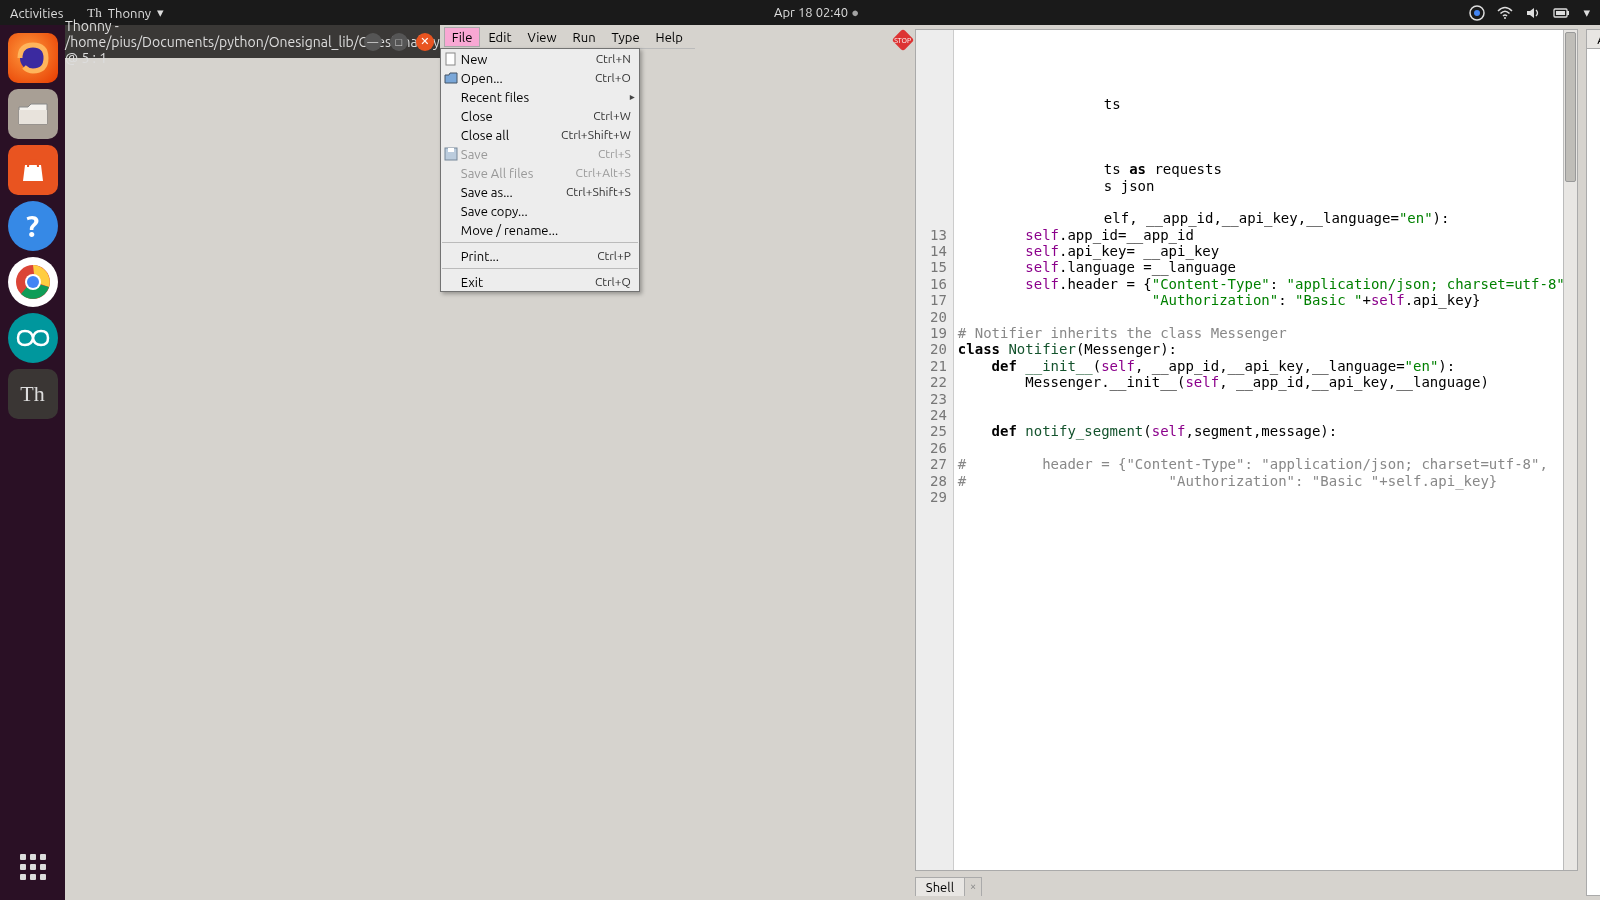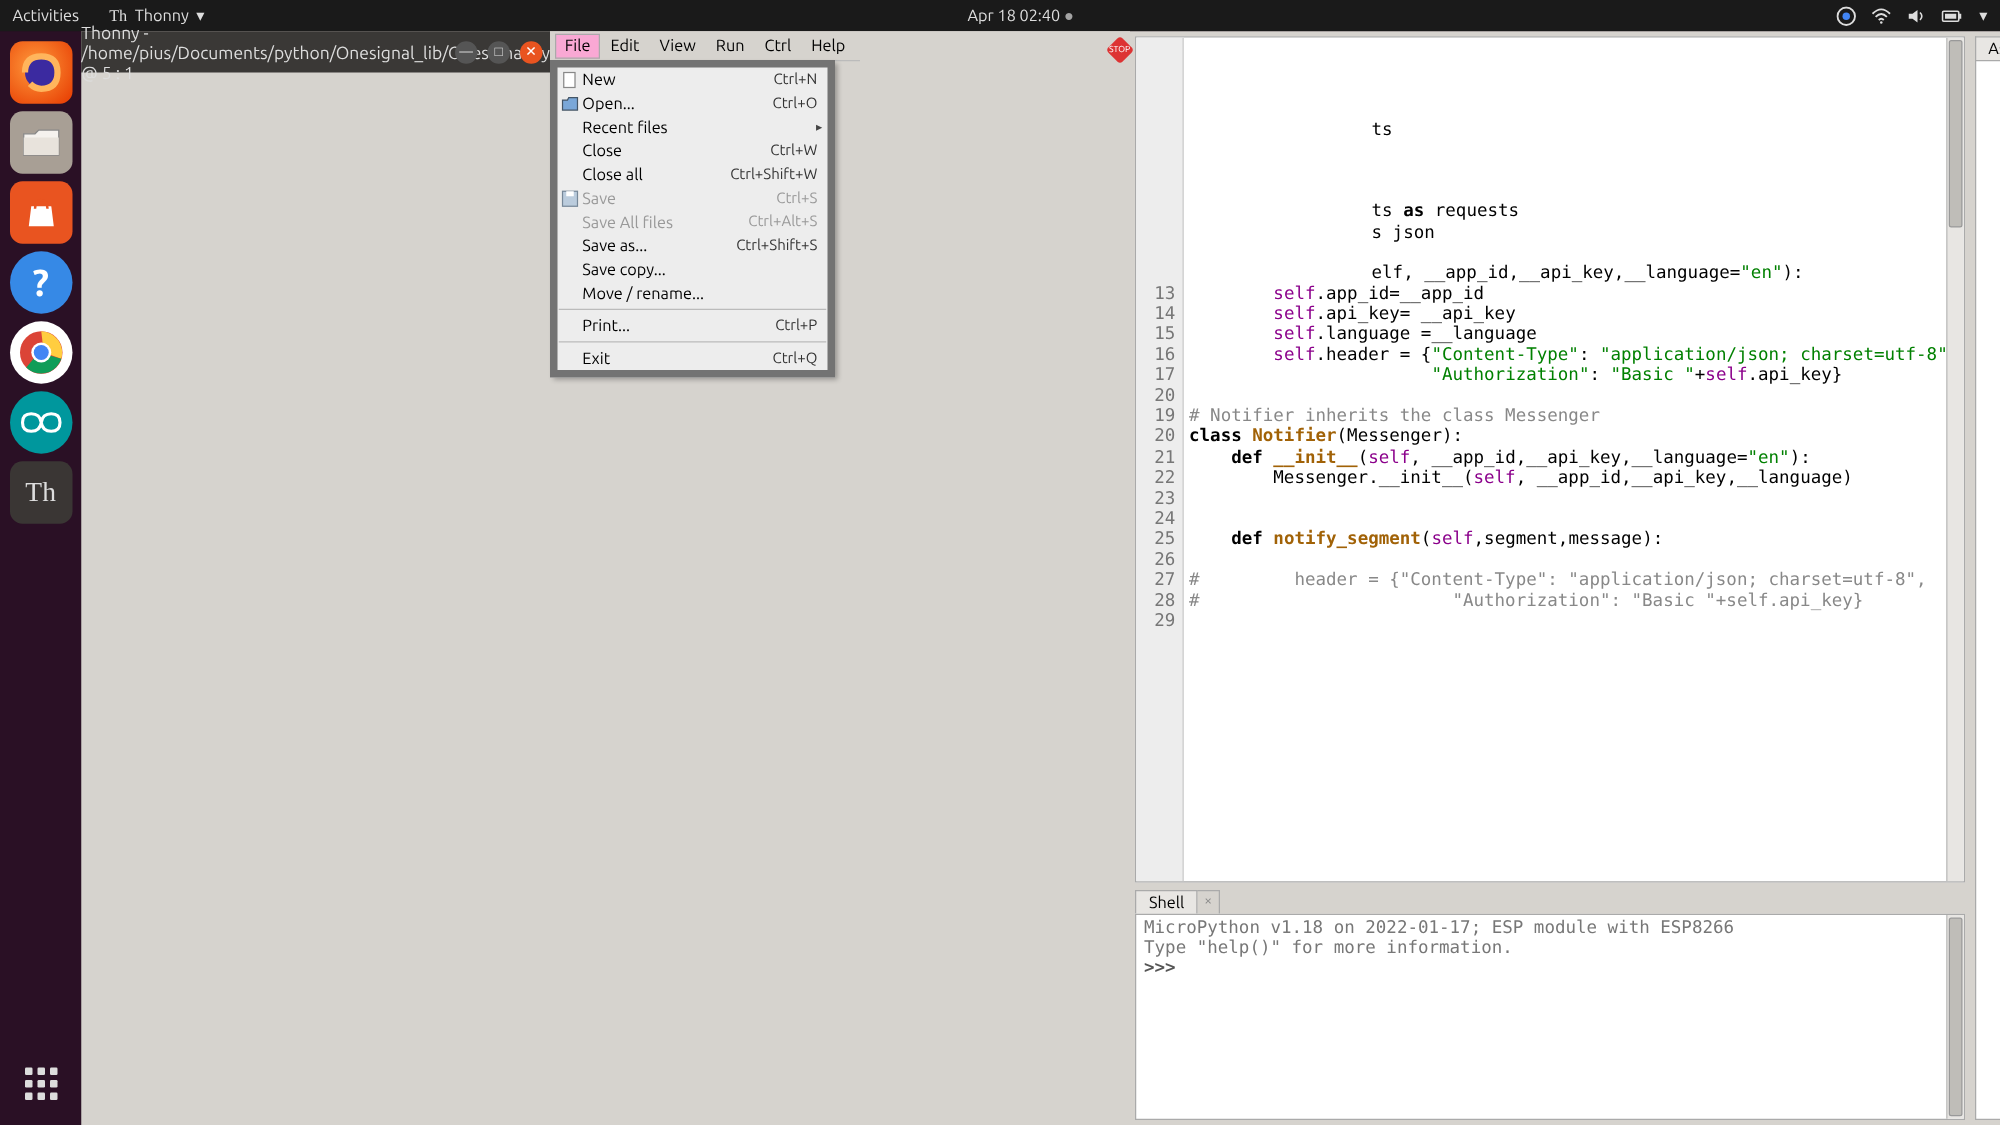--- a/index.html
+++ b/index.html
@@ -138,44 +138,44 @@
 }
 .gutter div { height:16.4px; }
 .code {
   flex:1;
   padding: 0 4px;
   white-space: pre;
   line-height: 16.4px;
 }
 .code-line { height:16.4px; }
 .k-key { color:#000; font-weight:bold;}
-.k-def { color:#a16207; font-weight:bold;}
+.k-def { color:#14532d; font-weight:normal;}
 .k-builtin { color:#8b008b; }
 .k-str { color:#008000;}
 .k-com { color:#888;}
 .scrollbar-v { position:absolute; right:0; top:0; bottom:0; width:14px; background:#e8e6e3; border-left:1px solid #bbb;}
 .sb-thumb { position:absolute; left:1px; right:1px; background:#bfbdb8; border:1px solid #999; border-radius:2px;}
 .shell {
   height: 165px;
   background: #fff;
   border:1px solid #aaa;
   font-family:"DejaVu Sans Mono",monospace;
   font-size:14px;
   padding:2px 6px;
   color:#777;
   position:relative;
 }
 .shell .prompt { color:#555; font-weight:bold;}
 .file-menu {
   position: absolute;
   left: 0;
   top: 23px;
-  width: 228px;
+  width: 200px;
   background: #ededed;
-  border: 6px solid #737373;
+  border: 1px solid #737373;
   box-shadow: 2px 2px 4px rgba(0,0,0,0.3);
   z-index: 50;
   font-size: 13px;
 }
 .fm-item {
   display: flex;
   align-items: center;
   padding: 2px 8px 2px 20px;
   position: relative;
   height: 19px;
@@ -299,21 +299,21 @@
       <span class="tbc-max">□</span>
       <span class="tbc-close">✕</span>
     </div>
   </div>
 
   <div class="menubar" style="position:relative;">
     <span class="menu-item open">File</span>
     <span class="menu-item">Edit</span>
     <span class="menu-item">View</span>
     <span class="menu-item">Run</span>
-    <span class="menu-item">Ctrl</span>
+    <span class="menu-item">Type</span>
     <span class="menu-item">Help</span>
 
     <div class="file-menu" id="file-menu">
         <div class="fm-item">
           <span class="fm-icon">
             <svg width="14" height="14">
               <rect x="2" y="1" width="9" height="12" fill="#fff" stroke="#888"></rect>
             </svg>
           </span>
           <span class="fm-label">New</span>
@@ -421,28 +421,20 @@
         <div class="scrollbar-v">
           <div class="sb-thumb" style="top:2px;height:150px;"></div>
         </div>
       </div>
 
       <div>
         <div class="panel-tabs">
           <div class="panel-tab">Shell</div>
           <div class="panel-tab-x">×</div>
         </div>
-        <div class="shell">
-          <div>MicroPython v1.18 on 2022-01-17; ESP module with ESP8266</div>
-          <div>Type "help()" for more information.</div>
-          <div><span class="prompt">&gt;&gt;&gt; </span></div>
-          <div class="scrollbar-v">
-            <div class="sb-thumb" style="top:2px;bottom:2px;"></div>
-          </div>
-        </div>
       </div>
     </div>
 
     <div class="side-col">
       <div class="panel-tabs">
         <div class="panel-tab">Assistant</div>
         <div class="panel-tab-x">×</div>
       </div>
       <div class="assistant-body">
         <div class="scrollbar-v">

